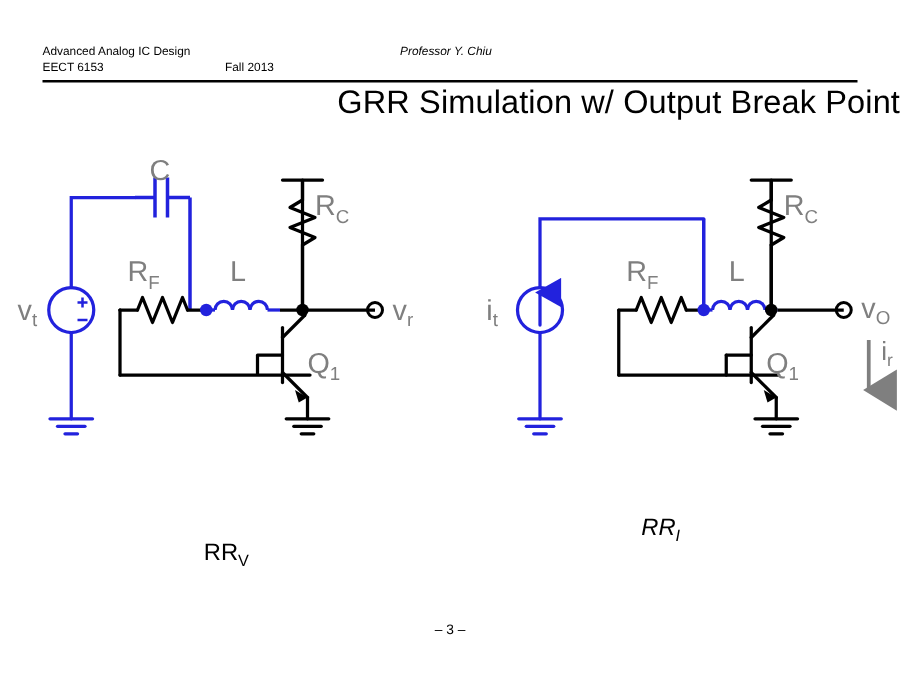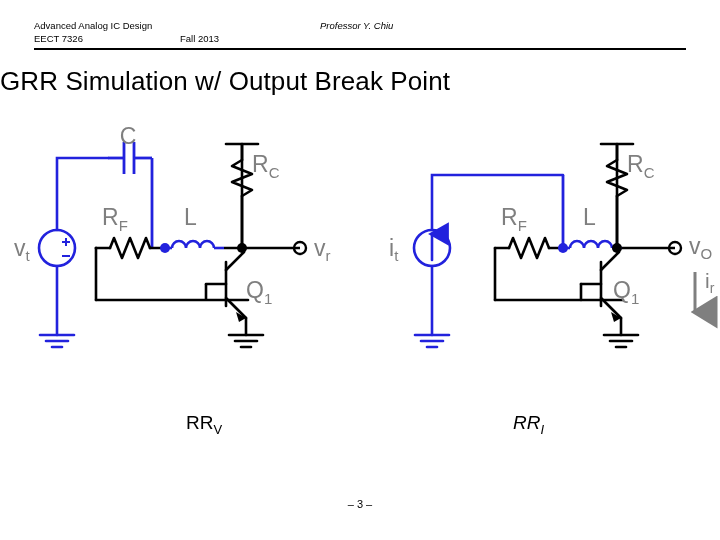--- a/index.html
+++ b/index.html
@@ -13,21 +13,21 @@
     position: relative;
     font-family: "Liberation Sans", sans-serif;
     color: #000000;
     overflow: hidden;
   }
 
   
   .header {
     position: absolute;
     left: 0;
-    top: 0;
+    top: 16px;
     width: 608px;
     height: 56px;
   }
   .hdr-course {
     position: absolute;
     left: 34px;
     top: 19px;
     font-size: 9.5px;
     line-height: 13px;
     white-space: nowrap;
@@ -65,21 +65,21 @@
     height: 2px;
     background: #000000;
   }
 
   
   .slide-title {
     position: absolute;
     left: 0;
     top: 66px;
     width: 720px;
-    text-align: left;
+    text-align: right;
     font-size: 26px;
     font-weight: normal;
     letter-spacing: 0.1px;
     white-space: nowrap;
   }
 
   
   .figure {
     position: absolute;
     left: 0;
@@ -94,39 +94,39 @@
   
   .caption {
     position: absolute;
     font-size: 19px;
     white-space: nowrap;
   }
   .caption .sub {
     font-size: 13px;
     vertical-align: sub;
   }
-  .cap-left { left: 163px; top: 412px; margin-left: 23px; }
+  .cap-left { left: 163px; top: 432px; }
   .cap-right { left: 513px; top: 412px; font-style: italic; }
 
   
   .footer {
     position: absolute;
     left: 0;
     top: 498px;
     width: 720px;
     text-align: center;
     font-size: 11px;
   }
 </style>
 </head>
 <body>
 
 <div class="header">
   <div class="hdr-course">Advanced Analog IC Design</div>
-  <div class="hdr-number">EECT 7326</div>
+  <div class="hdr-number">EECT 6153</div>
   <div class="hdr-term">Fall 2013</div>
   <div class="hdr-prof">Professor Y. Chiu</div>
   <div class="hdr-rule"></div>
 </div>
 
 <div class="slide-title">GRR Simulation w/ Output Break Point</div>
 
 <div class="figure">
 <svg width="720" height="290" viewBox="0 0 720 290" xmlns="http://www.w3.org/2000/svg">
   <defs>

